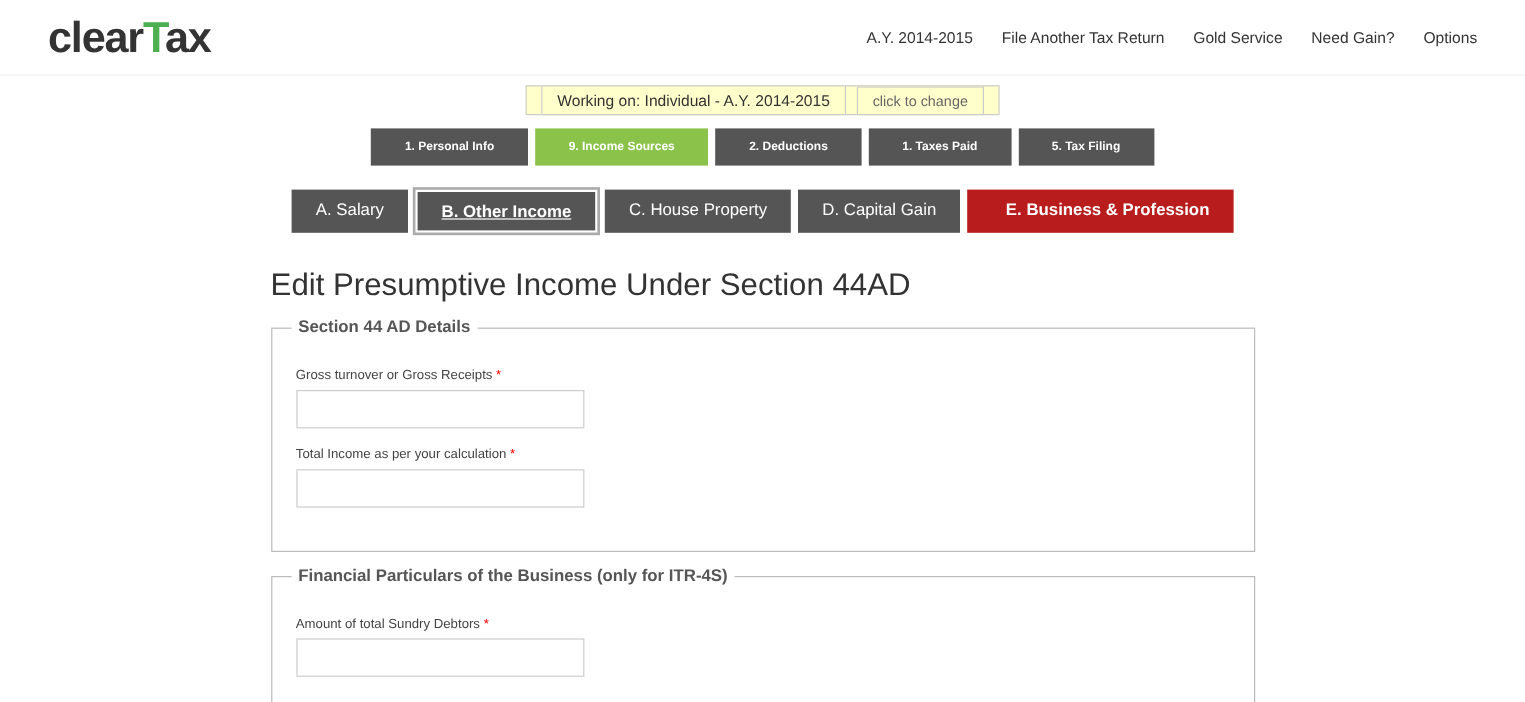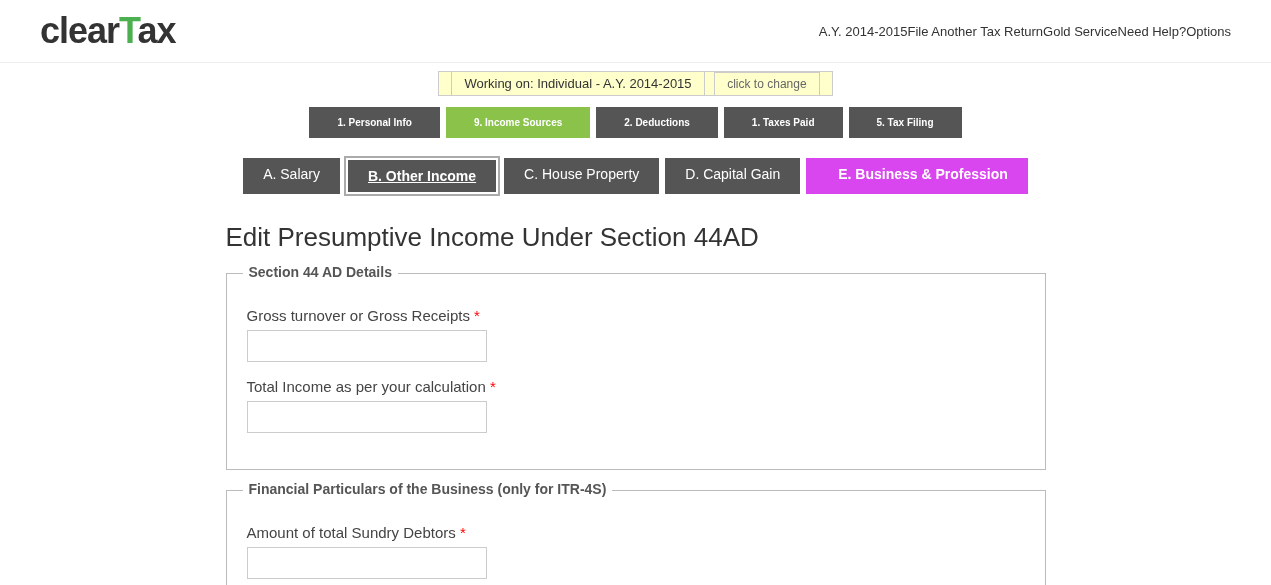--- a/index.html
+++ b/index.html
@@ -2,62 +2,62 @@
 <html><head>
   <meta charset="utf-8">
   <style>
     * { box-sizing: border-box; margin: 0; padding: 0; }
     body { font-family: Arial, sans-serif; background: #fff; color: #333; font-size: 14px; }
 
     
     .header { display: flex; align-items: center; justify-content: space-between; padding: 10px 40px; border-bottom: 1px solid #eee; }
     .logo { font-size: 36px; font-weight: bold; color: #333; letter-spacing: -1px; }
     .logo span { color: #4CAF50; }
-    .nav { display: flex; align-items: flex-start; }
+    .nav { display: flex; gap: 24px; align-items: flex-start; }
     .nav a { text-decoration: none; color: #333; font-size: 13px; cursor: pointer; }
 
     
     .working-bar { text-align: center; margin: 12px 0 16px; }
     .working-bar span { border: 1px solid #ccc; background: #ffffcc; padding: 4px 12px; font-size: 13px; }
     .working-bar .click-change { color: #666; font-size: 12px; margin-left: 6px; cursor: pointer; }
 
     
     .step-tabs { display: flex; justify-content: center; gap: 6px; margin: 10px 0 20px; }
     .step-tab { padding: 10px 28px; font-size: 10px; font-weight: bold; cursor: pointer; color: #fff; text-decoration: none; }
     .step-tab.dark { background: #555; }
     .step-tab.active { background: #8bc34a; }
 
     
     .sub-tabs { display: flex; justify-content: center; gap: 6px; margin: 10px 0 28px; }
     .sub-tab { padding: 8px 20px; font-size: 14px; cursor: pointer; color: #fff; background: #555; border: none; font-family: Arial, sans-serif; }
     .sub-tab.active-border { background: #555; border: 2px solid #fff; outline: 2px solid #aaa; text-decoration: underline; font-weight: bold; }
-    .sub-tab.orange { background: #d946ef; color: #fff; font-weight: bold; padding-left: 32px; }
+    .sub-tab.orange { background: #b91c1c; color: #fff; font-weight: bold; padding-left: 32px; }
 
     
     .main { padding: 0 40px 40px; max-width: 900px; margin: 0 auto; }
     .page-title { font-size: 26px; font-weight: normal; color: #333; margin-bottom: 20px; }
 
     
     .form-section { border: 1px solid #bbb; padding: 21px 20px 20px; margin-bottom: 20px; position: relative; }
     .form-section-title { position: absolute; top: -10px; left: 16px; background: #fff; padding: 0 6px; font-weight: bold; font-size: 14px; color: #555; }
     .field-group { margin-bottom: 16px; margin-top: 12px; }
-    .field-label { font-size: 15px; color: #444; margin-bottom: 6px; }
+    .field-label { font-size: 11px; color: #444; margin-bottom: 6px; }
     .field-label .required { color: red; }
     .text-input { border: 1px solid #ccc; padding: 6px 8px; width: 240px; font-size: 13px; height: 32px; }
   </style>
 </head>
 <body>
 
 <div class="header">
   <div class="logo">clear<span>T</span>ax</div>
   <div class="nav">
     <a>A.Y. 2014-2015</a>
     <a>File Another Tax Return</a>
     <a>Gold Service</a>
-    <a>Need Help?</a>
+    <a>Need Gain?</a>
     <a>Options</a>
   </div>
 </div>
 
 <div class="working-bar">
   <span>
     <span>Working on: Individual - A.Y. 2014-2015</span>
     <span class="click-change">click to change</span>
   </span>
 </div>

